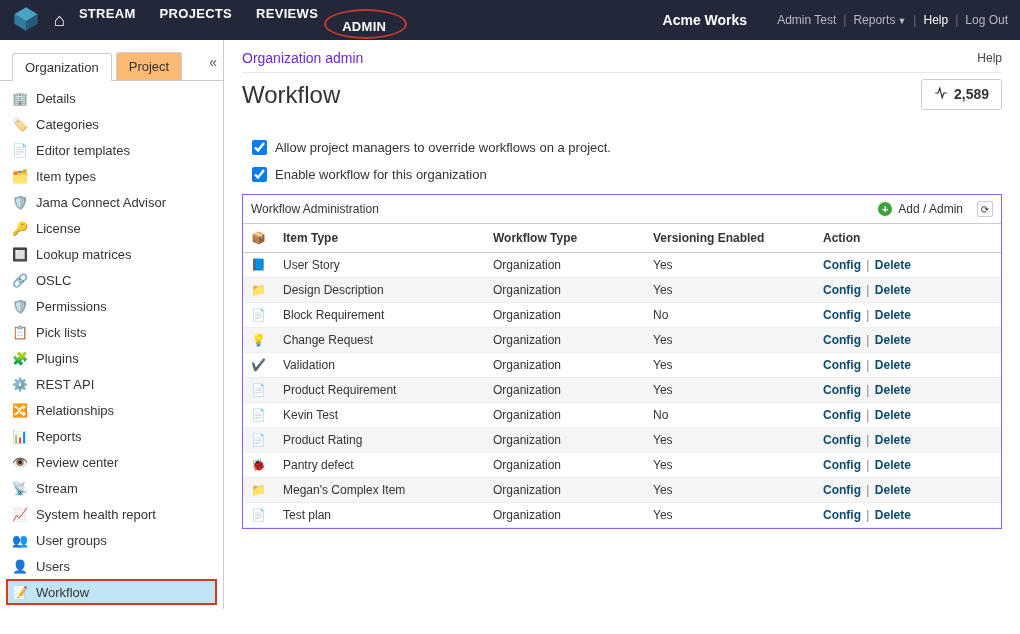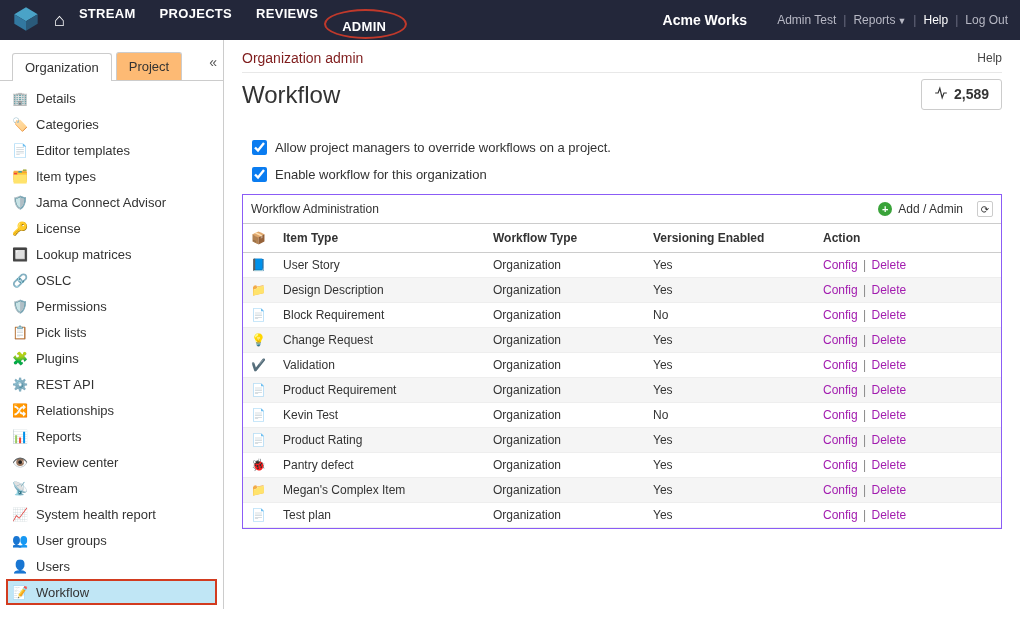--- a/index.html
+++ b/index.html
@@ -25,38 +25,38 @@
   .tabs { display: flex; padding-left: 12px; border-bottom: 1px solid #ccc; }
   .tab { padding: 6px 12px; border: 1px solid #ccc; border-bottom: none; border-radius: 3px 3px 0 0; margin-right: 4px; background: #fdba74; cursor: pointer; font-size: 13px; }
   .tab.active { background: #fff; position: relative; top: 1px; }
   .side-list { padding: 4px 6px; }
   .side-item { display: flex; align-items: center; gap: 8px; padding: 5px 6px; cursor: pointer; font-size: 13px; color: #333; }
   .side-item .icn { width: 16px; height: 16px; display: inline-flex; align-items: center; justify-content: center; font-size: 13px; }
   .side-item.selected { background: #c0e6f5; border: 2px solid #d23b1f; padding: 3px 4px; }
   
   .main { flex: 1; padding: 10px 18px 20px 18px; }
   .org-admin-header { display: flex; justify-content: space-between; align-items: center; border-bottom: 1px solid #e8e8e8; padding-bottom: 6px; margin-bottom: 6px; }
-  .org-admin-header .t { font-size: 14px; color: #7f1d1d; }
+  .org-admin-header .t { font-size: 14px; color: #6d28d9; }
   .help-link { color: #444; font-size: 12px; cursor: pointer; }
   .wf-header { display: flex; justify-content: space-between; align-items: center; margin-bottom: 30px; }
   .wf-title { font-size: 24px; font-weight: 400; }
   .count-box { border: 1px solid #ccc; border-radius: 3px; padding: 6px 12px; display:flex; align-items:flex-start; gap:6px; font-weight: 600; font-size: 14px; }
   .cb-row { display: flex; align-items: center; gap: 8px; margin-bottom: 12px; padding-left: 10px; }
   .cb-row input { width: 15px; height: 15px; accent-color: #0a7cf0; }
   .wf-admin-box { border: 1px solid #8b5cf6; margin-top: 11px; }
   .wf-admin-head { display: flex; justify-content: space-between; align-items: center; padding: 6px 8px; border-bottom: 1px solid #ccc; font-size: 12px; }
   .add-edit { display: flex; align-items: center; gap: 6px; }
   .plus-circ { width: 14px; height: 14px; background: #3aa33a; border-radius: 50%; color: #fff; display:inline-flex; align-items:center; justify-content:center; font-size: 11px; font-weight: bold; }
   .refresh-box { border: 1px solid #ccc; border-radius: 2px; width: 16px; height: 16px; display:inline-flex; align-items:center; justify-content:center; font-size: 10px; margin-left: 8px; }
   table.wf { width: 100%; border-collapse: collapse; }
   table.wf th { text-align: left; font-weight: 600; font-size: 12px; padding: 6px 8px; border-bottom: 1px solid #ccc; background:#fff; }
   table.wf td { padding: 4px 8px; font-size: 12px; border-bottom: 1px solid #eee; }
   table.wf tbody tr:nth-child(even) { background: #f5f5f5; }
   .row-icon { width: 16px; height: 16px; display:inline-flex; align-items:center; justify-content:center; font-size: 12px; }
-  .action-link { color: #a21caf; cursor: pointer; }
+  .action-link { color: #0c4a6e; cursor: pointer; font-weight: bold; }
   .action-sep { color: #888; margin: 0 2px; }
 </style>
 </head>
 <body>
 
 <div class="topbar">
   <span class="logo">
     <svg width="28" height="28" viewBox="0 0 24 24">
         <path fill="#4aa3c7" d="M12 2 L22 8 L12 14 L2 8 Z"></path>
         <path fill="#3278a0" d="M2 8 L12 14 L12 22 L2 16 Z"></path>

